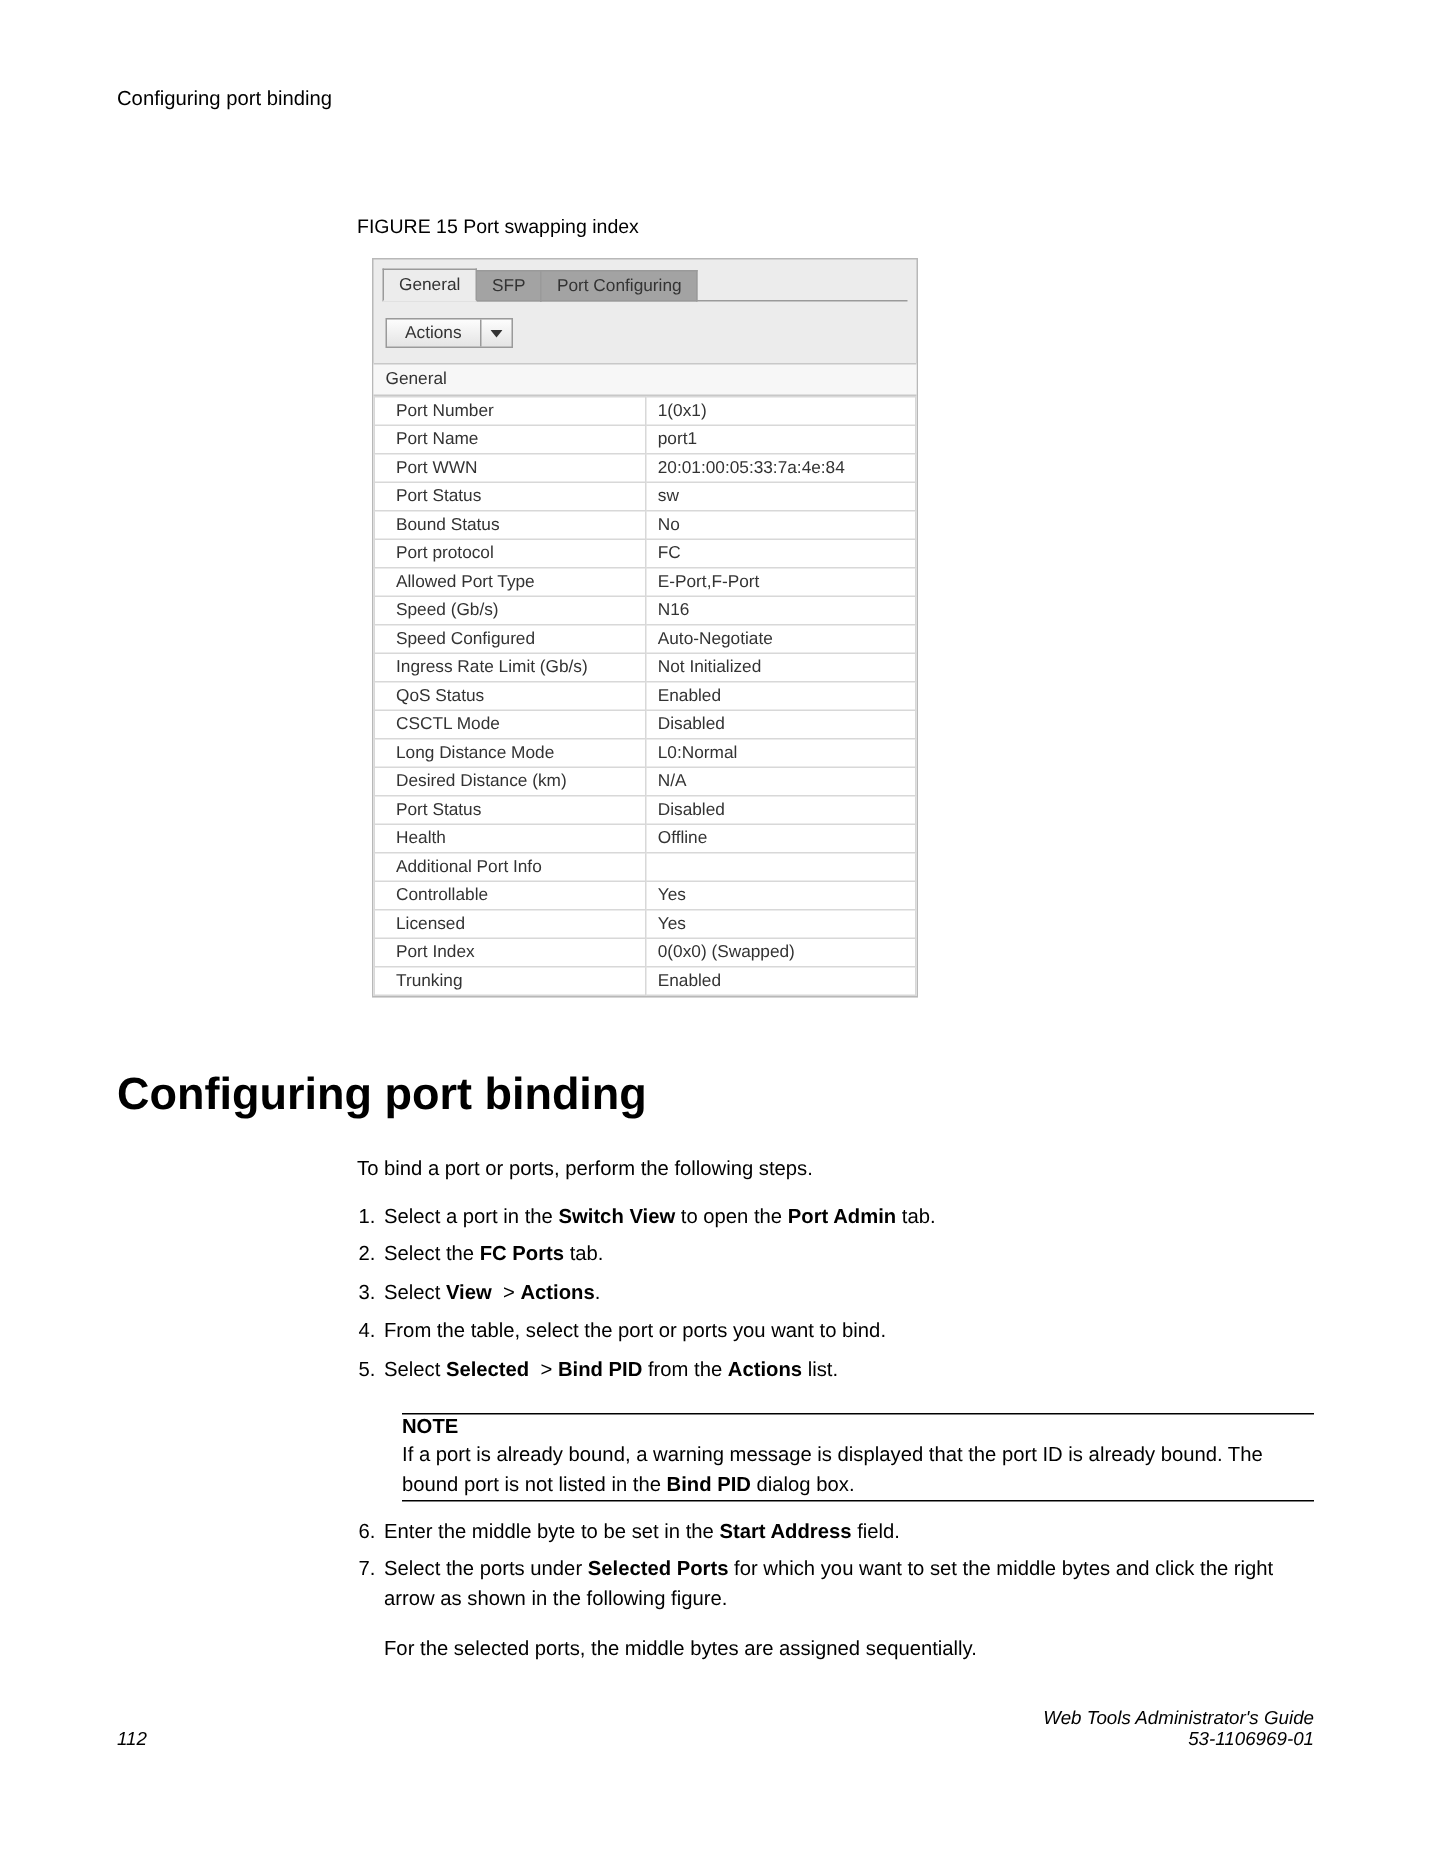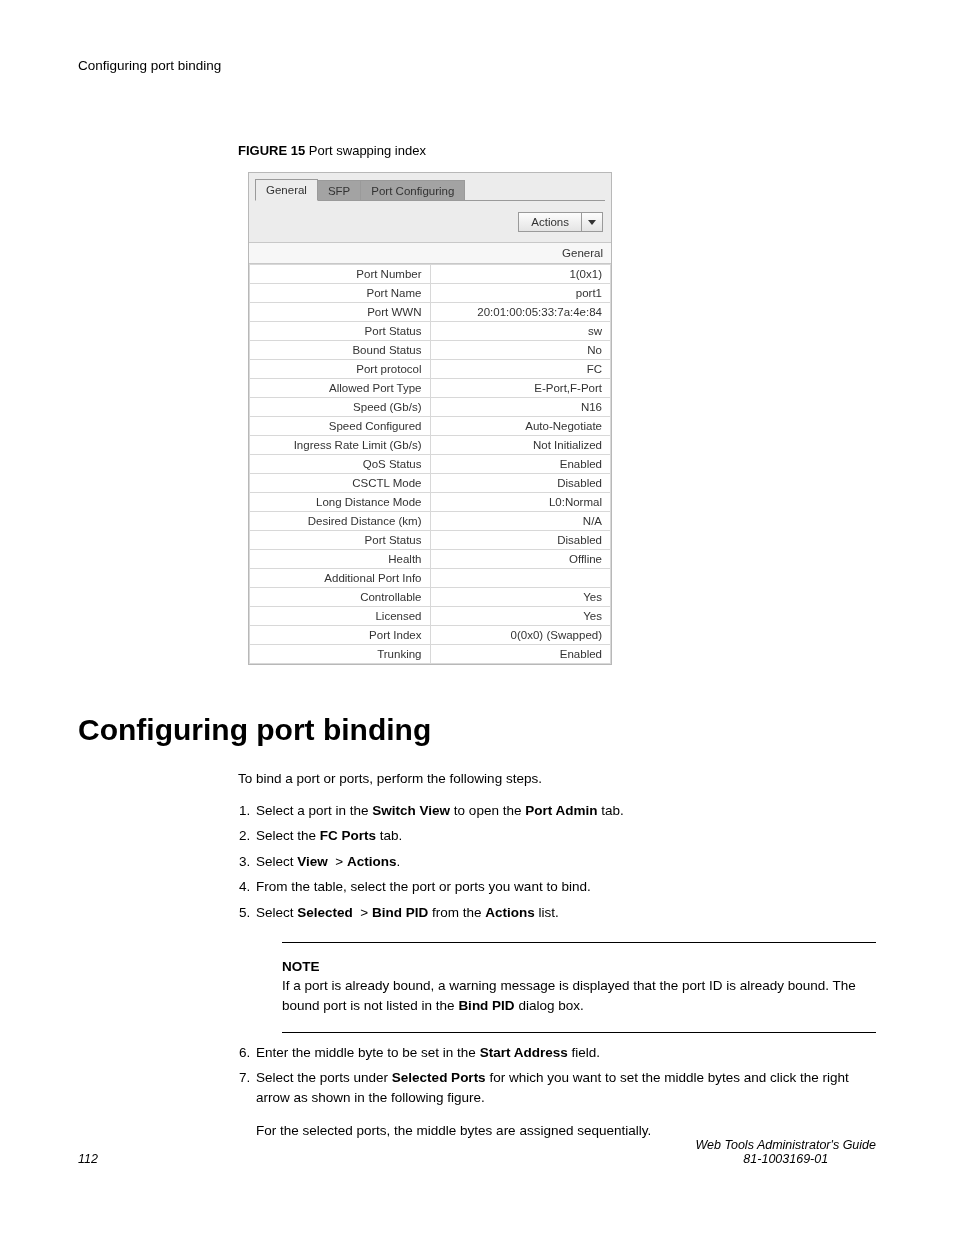--- a/index.html
+++ b/index.html
@@ -18,29 +18,28 @@
   }
   .header-title {
     font-size: 13.5px;
     margin-bottom: 70px;
   }
   .figure-caption {
     font-size: 13px;
     margin-left: 160px;
     margin-bottom: 14px;
   }
-  .figure-caption .fig-label { font-weight: bold; text-align: center; }
+  .figure-caption .fig-label { font-weight: normal; text-align: center; }
   .figure-box {
     margin-left: 170px;
     width: 362px;
     border: 1px solid #b8b8b8;
     background: #ececec;
     font-size: 12px;
     color: #333;
-    text-align: right;
   }
   .tabs-row {
     display: flex;
     padding: 6px 6px 0 6px;
     align-items: flex-end;
   }
   .tab {
     background: #a3a3a3;
     border: 1px solid #9a9a9a;
     border-bottom: none;
@@ -94,21 +93,21 @@
     background: #fff;
   }
   .props-table td {
     border: 1px solid #d8d8d8;
     padding: 3px 8px;
     font-size: 11.5px;
     color: #333;
   }
   .props-table td:first-child {
     width: 50%;
-    padding-left: 0;
+    padding-left: 14px;
     margin-top: 16px;
   }
   .main-heading {
     font-family: "Arial Narrow", Arial, sans-serif;
     font-stretch: condensed;
     font-weight: bold;
     font-size: 30px;
     margin-top: 48px;
     margin-bottom: 22px;
   }
@@ -122,44 +121,44 @@
   ol.steps {
     margin: 0 0 0 16px;
     padding: 0;
   }
   ol.steps li {
     margin-bottom: 6px;
     line-height: 1.45;
     padding-left: 2px;
   }
   .note-box {
-    margin: 20px 0 10px 44px;
+    margin: 20px 0 10px 30px;
     border-top: 1px solid #000;
     border-bottom: 1px solid #000;
-    padding: 16px 0;
+    padding: 0 0;
   }
   .note-box .note-title {
     font-weight: bold;
     margin-bottom: 2px;
   }
   .note-box .note-body {
     line-height: 1.45;
   }
   .footer {
     position: absolute;
     bottom: 32px;
     left: 78px;
     right: 78px;
     display: flex;
     justify-content: space-between;
     align-items: flex-end;
     font-size: 12.5px;
     font-style: italic;
   }
-  .footer .right { text-align: center; }
+  .footer .right { text-align: right; }
   b { font-weight: bold; }
 </style>
 </head>
 <body>
 
 <div class="page">
   <div class="header-title">Configuring port binding</div>
 
   <div class="figure-caption">
     <span class="fig-label">FIGURE 15</span>
@@ -298,16 +297,16 @@
         <span>Select the ports under </span><b>Selected Ports</b><span> for which you want to set the middle bytes and click the right arrow as shown in the following figure.</span>
         <p style="margin-top:14px;">For the selected ports, the middle bytes are assigned sequentially.</p>
       </li>
     </ol>
   </div>
 
   <div class="footer">
     <div class="left">112</div>
     <div class="right">
       <div>Web Tools Administrator's Guide</div>
-      <div>81-1003169-01</div>
+      <div>53-1106969-01</div>
     </div>
   </div>
 </div>
 
 </body></html>

